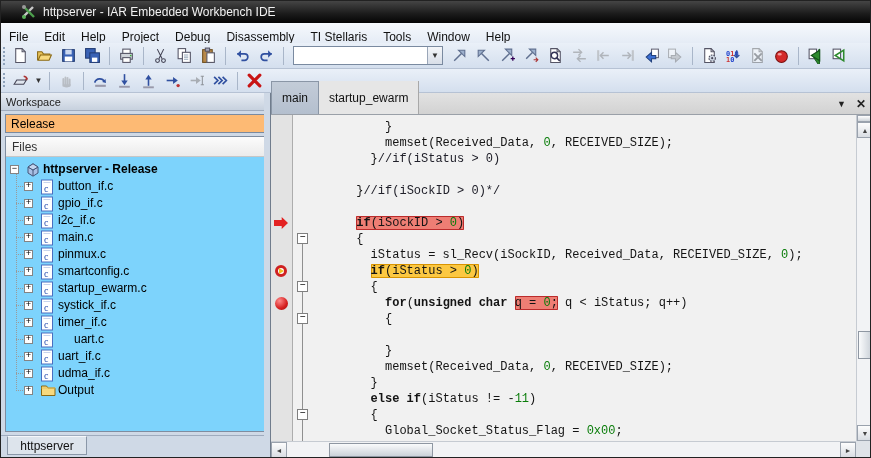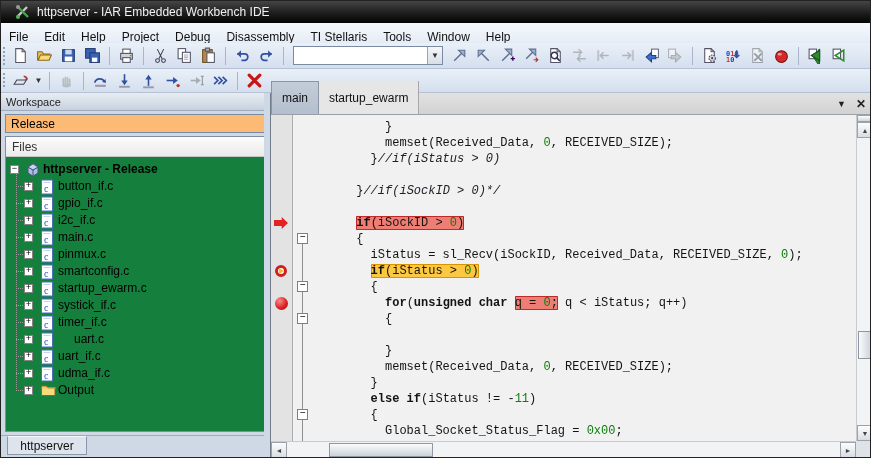--- a/index.html
+++ b/index.html
@@ -7,21 +7,21 @@
   #app {
     position: relative; width: 871px; height: 458px;
     font-family: "Liberation Sans", sans-serif;
     background: #cfd9e6; overflow: hidden;
     border: 1px solid #222;
   }
   
   .titlebar {
     position: absolute; top:0; left:0; right:0; height:22px;
     background: linear-gradient(#454545,#1a1a1a 60%,#050505);
-    color:#eee; display:flex; align-items:center; gap:6px; padding:0 14px;
+    color:#eee; display:flex; align-items:center; gap:6px; padding:0 20px;
   }
   .titlebar .title-text { font-size:12px; color:#f2f2f2; }
   .app-icon svg { display:block; }
   
   .menubar {
     position:absolute; top:22px; left:0; right:0; height:28px;
     background: linear-gradient(#f6f9fd,#dfe7f3);
     border-bottom:1px solid #b9c4d6;
     display:flex; align-items:center; font-size:12px; color:#111;
   }
@@ -72,21 +72,21 @@
     background:#fdba74; border:1px solid #7a8aa0; font-size:12px;
     display:flex; align-items:center; justify-content:space-between; padding-left:5px;
   }
   .ws-combo .combo-arrow {
     width:16px; height:100%; background:linear-gradient(#f4f6f9,#d0d7e2);
     border-left:1px solid #9aa6b8; font-size:8px; color:#222;
     display:flex; align-items:center; justify-content:center;
   }
   .files-box {
     position:absolute; top:43px; left:4px; right:6px; bottom:25px;
-    background:#15803d; border:1px solid #7f8da0;
+    background:#7dd3fc; border:1px solid #7f8da0;
   }
   .files-header {
     height:20px; background:linear-gradient(#fcfcfc,#ebebeb);
     border-bottom:1px solid #c6c6c6; display:flex; align-items:center;
     justify-content:space-between; padding:0 6px; font-size:12px; color:#333;
   }
   .files-col-line { position:absolute; top:0; bottom:0; right:22px; width:1px; background:#e2e2e2; }
   .tree { position:absolute; top:20px; left:0; right:0; bottom:0; overflow:hidden; }
   .tree-trunk { position:absolute; left:10px; top:13px; width:1px; height:221px;
     background-image:linear-gradient(#9a9a9a 50%, transparent 50%); background-size:1px 2px; }
@@ -137,21 +137,21 @@
     position:absolute; left:4px; top:2px; width:11px; height:11px;
     background:#fff; border:1px solid #7f7f7f; font-size:10px; line-height:8px;
     text-align:center; color:#000; font-family:"Liberation Mono",monospace;
   }
   .code-text {
     font-family:"Liberation Mono","DejaVu Sans Mono",monospace;
     font-size:12px; white-space:pre; color:#141414; line-height:16px;
   }
   .tok-k { font-weight:bold; }
   .tok-n { color:#0a7d0a; }
-  .tok-c { font-style:italic; color:#20202a; }
+  .tok-c { color:#20202a; }
   .hl-r { background:#ee7e74; box-shadow: inset 0 0 0 1px #bb2b2b; border-radius:1px; }
   .hl-o { background:#fcc842; box-shadow: inset 0 0 0 1px #d99400; border-radius:1px; }
   .mk-bp-arrow {
     position:absolute; left:3px; top:2px; width:14px; height:12px; background:#e32222;
     clip-path: polygon(0 25%, 55% 25%, 55% 0, 100% 50%, 55% 100%, 55% 75%, 0 75%);
     filter: drop-shadow(1px 1px 0 #222);
   }
   .mk-pc { position:absolute; left:4px; top:2px; width:12px; height:12px; border:3px solid #cf2020; border-radius:50%; background:#fff; }
   .mk-pc::after { content:""; position:absolute; left:1px; top:0px; border-left:5px solid #f0c020; border-top:3px solid transparent; border-bottom:3px solid transparent; }
   .mk-bp { position:absolute; left:4px; top:2px; width:13px; height:13px; border-radius:50%;

